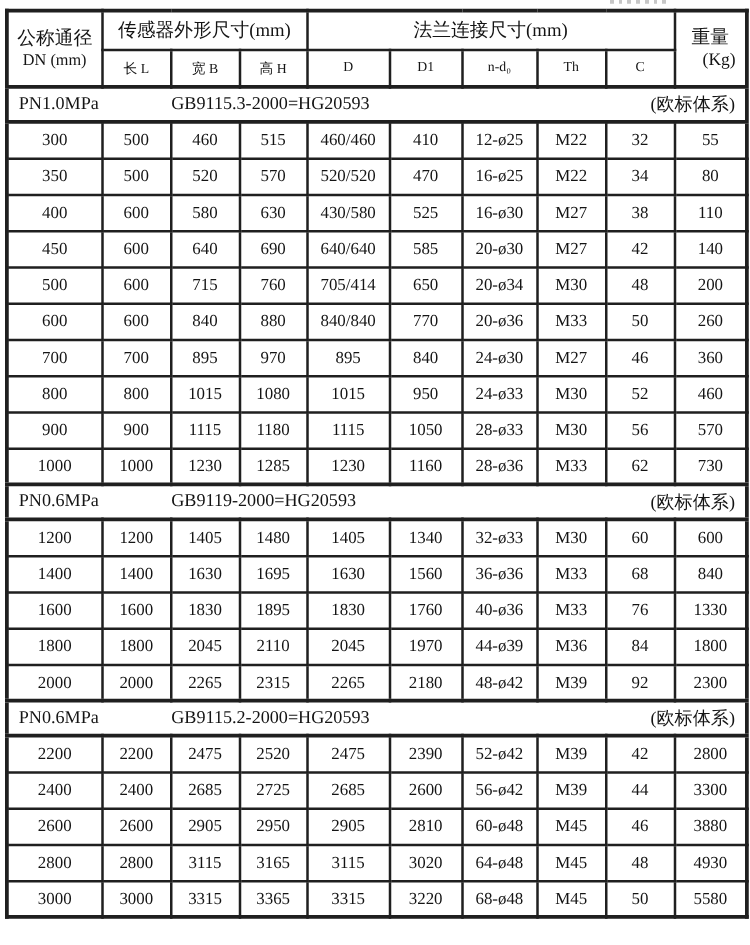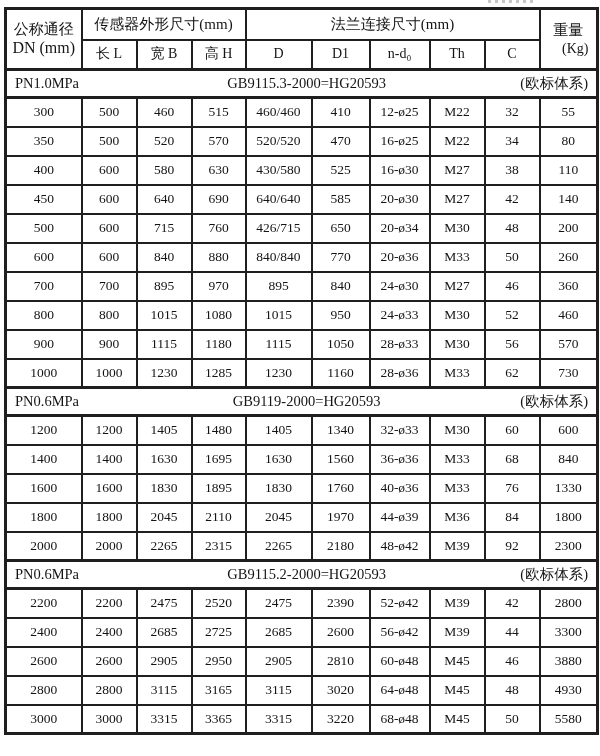--- a/index.html
+++ b/index.html
@@ -22,30 +22,30 @@
     text-align:center;vertical-align:middle;
     padding:0 2px;font-weight:normal;
     white-space:nowrap;overflow:hidden;
   }
   table.dim{border:3px solid #1f1f1f;}
   tr.hdr1{height:31px;}
   tr.hdr2{height:30px;}
   tr.section-row{height:28px;}
   tr.data-row{height:29px;}
   th.grp, th.merged{font-size:15px;}
-  th.sub{font-size:14px;margin-left:34px;}
+  th.sub{font-size:11px;margin-left:34px;}
   th.merged div{line-height:1.25;}
   td.cell{font-size:13.5px;}
   tr.section-row td{
     border-top-width:3px;border-bottom-width:3px;
     font-size:14.5px;padding:0 8px;
   }
   .section-inner{display:flex;align-items:center;width:100%;gap:44px;}
   .section-inner .pn{width:78px;text-align:left;}
-  .section-inner .std{flex:1;text-align:center;}
+  .section-inner .std{flex:1;text-align:left;}
   .section-inner .note{text-align:left;}
 </style>
 </head>
 <body>
 
 <div class="artifact"></div>
 
 <table class="dim">
   <colgroup>
     <col style="width:76px">
@@ -56,21 +56,21 @@
       <col style="width:58px">
     <col style="width:60px">
       <col style="width:55px">
       <col style="width:55px">
     <col style="width:58px">
   </colgroup>
   <thead>
     <tr class="hdr1">
       <th rowspan="2" class="merged">
         <div>公称通径</div>
-        <div style="font-size:16px;">DN (mm)</div>
+        <div style="font-size:13px;">DN (mm)</div>
       </th>
       <th colspan="3" class="grp">传感器外形尺寸(mm)</th>
       <th colspan="5" class="grp">法兰连接尺寸(mm)</th>
       <th rowspan="2" class="merged">
         <div>重量</div>
         <div style="font-size:14px;margin-left:14px;">(Kg)</div>
       </th>
     </tr>
     <tr class="hdr2">
       <th class="sub">长 L</th>
@@ -139,21 +139,21 @@
         <td class="cell">20-ø30</td>
         <td class="cell">M27</td>
         <td class="cell">42</td>
         <td class="cell">140</td>
       </tr>
       <tr class="data-row">
         <td class="cell">500</td>
         <td class="cell">600</td>
         <td class="cell">715</td>
         <td class="cell">760</td>
-        <td class="cell">426/715</td>
+        <td class="cell">705/414</td>
         <td class="cell">650</td>
         <td class="cell">20-ø34</td>
         <td class="cell">M30</td>
         <td class="cell">48</td>
         <td class="cell">200</td>
       </tr>
       <tr class="data-row">
         <td class="cell">600</td>
         <td class="cell">600</td>
         <td class="cell">840</td>

